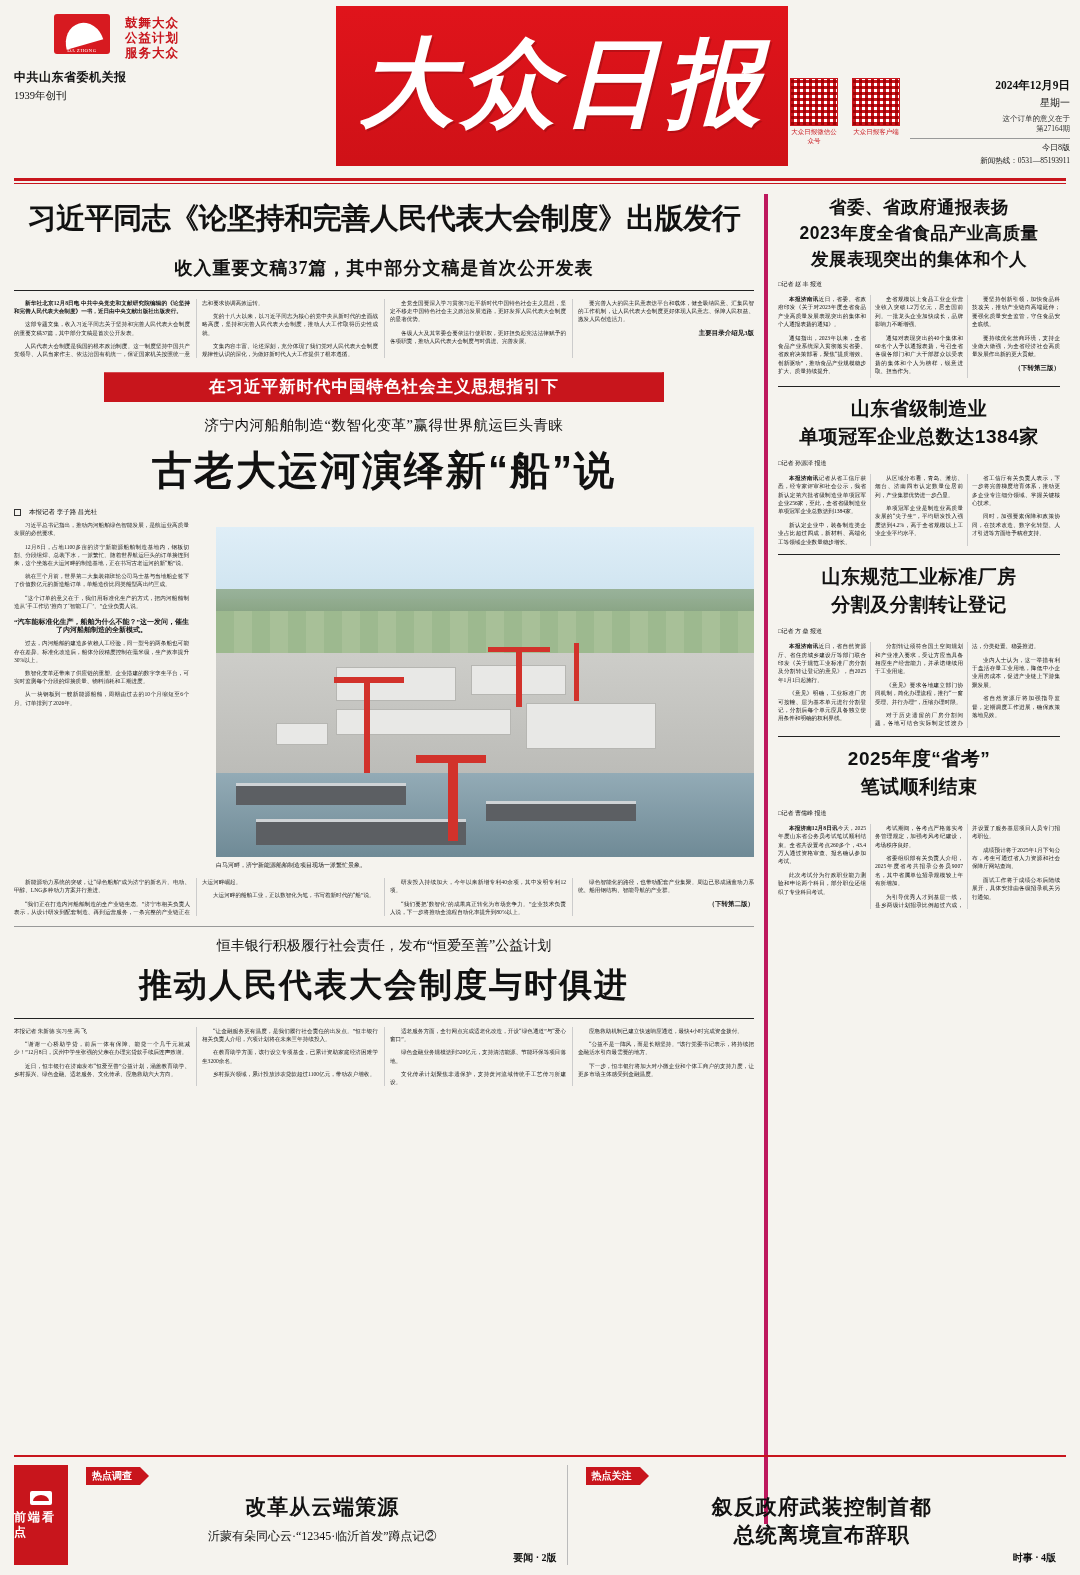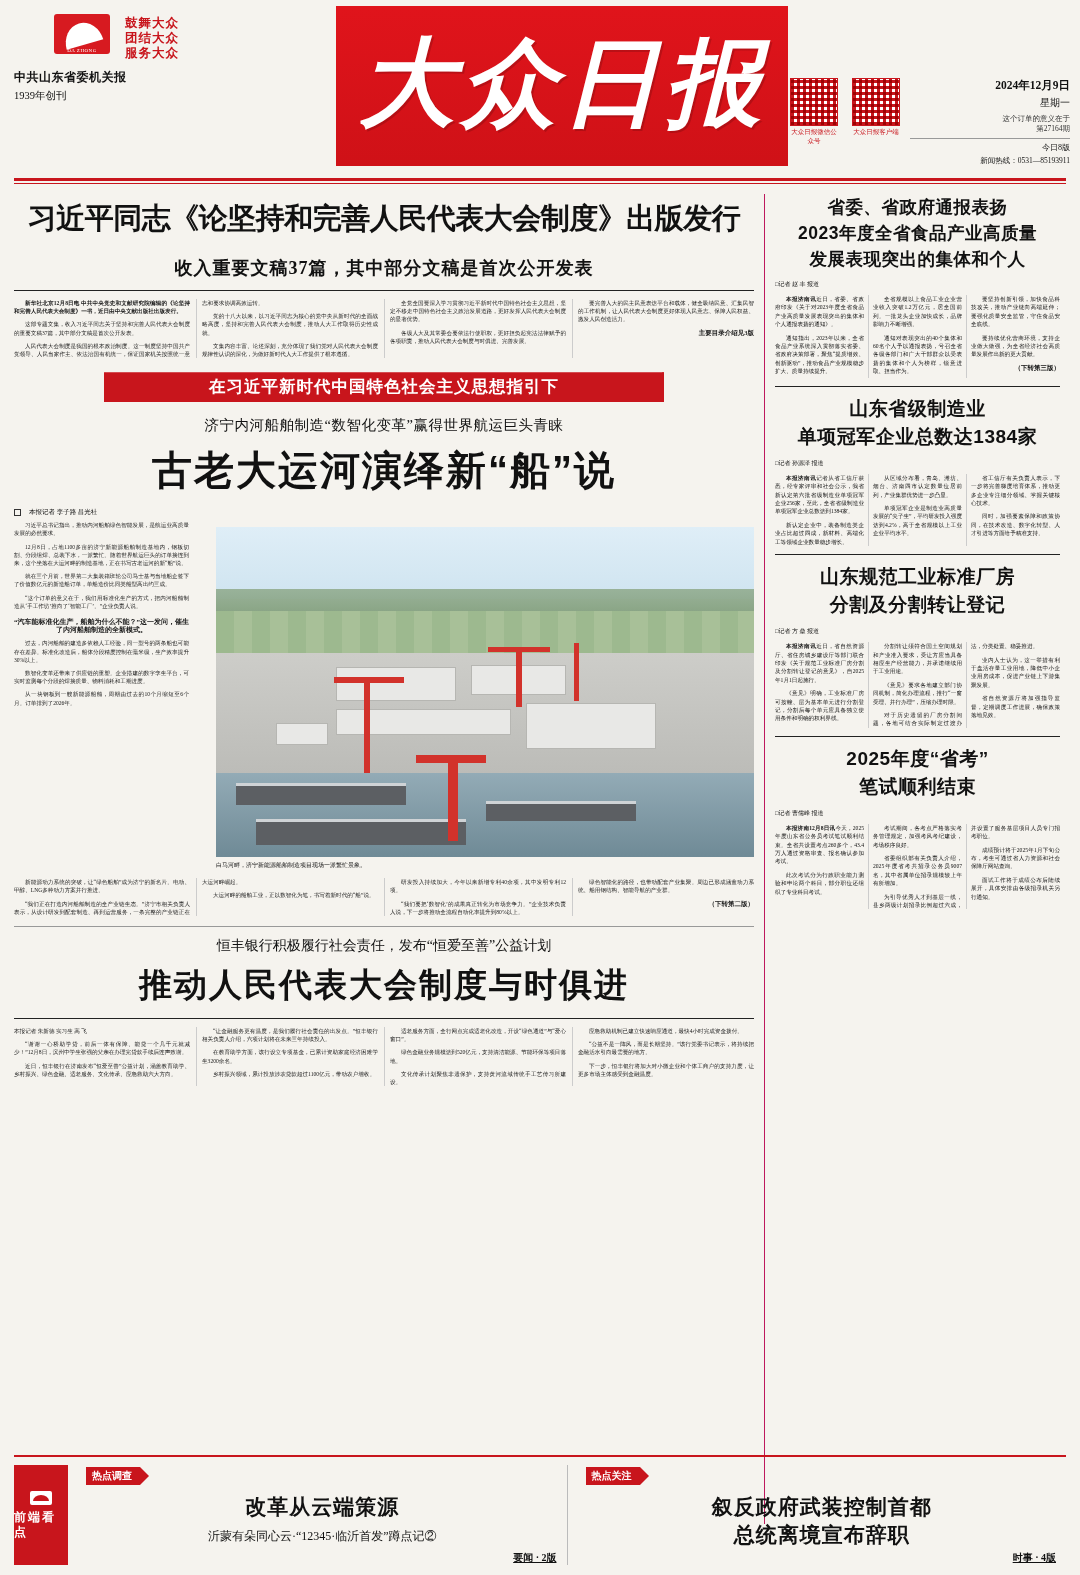--- a/index.html
+++ b/index.html
@@ -65,21 +65,21 @@
   .date-block .d3 { font-size:7.5px; color:#333; margin-top:4px; line-height:10px; }
   .date-block .d4 { font-size:8px; margin-top:4px; border-top:1px solid #999; padding-top:3px;}
   .date-block .d5 { font-size:7.5px; margin-top:3px; }
 
   .rule-thick { height:3px; background:#c8151c; margin:0 14px; }
   .rule-thin { height:1px; background:#c8151c; margin:2px 14px 0 14px; }
 
   
   .content { display:flex; padding:10px 14px 0 14px; gap:10px; height:1340px; }
   .col-main { width:740px; }
-  .col-side { width:296px; border-left:1px solid #be185d; padding-left:10px; }
+  .col-side { width:296px; border-left:4px solid #be185d; padding-left:10px; }
 
   
   .lead-head {
     font-family:"Liberation Sans", sans-serif;
     font-weight:bold; font-size:29px; letter-spacing:-0.5px;
     text-align:center; line-height:36px; margin:6px 0 0 0;
   }
   .lead-sub {
     font-family:"Liberation Serif", serif;
     font-size:18px; text-align:center; margin-top:20px; font-weight:bold; letter-spacing:1px;
@@ -178,40 +178,40 @@
     display:inline-flex; align-items:center; gap:4px;
     background:#c8151c; color:#fff; font-size:10px; font-weight:bold;
     padding:2px 8px 2px 6px; font-family:"Liberation Sans",sans-serif;
     position:relative;
   }
   .f-tag:after{ content:"";position:absolute; right:-9px; top:0; border-left:9px solid #c8151c;
     border-top:9px solid transparent; border-bottom:9px solid transparent; }
   .f-h { text-align:center; font-family:"Liberation Sans",sans-serif; font-weight:bold;
     font-size:21px; margin-top:8px; letter-spacing:1px;}
   .f-s { text-align:center; font-size:12px; margin-top:7px; }
-  .f-page { position:absolute; right:10px; bottom:0; font-size:10px; font-weight:bold;text-decoration:underline; }
+  .f-page { position:absolute; right:10px; bottom:0; font-size:10px; font-weight:bold; }
 
   .side-block { margin-bottom:6px; }
 </style>
 </head>
 <body>
 
 <div class="page">
 
   <div class="masthead">
 
     <div class="mh-left">
       <div class="logo-row">
         <div class="logo-badge">
           <div class="swoosh"></div>
           <div class="lbl">DA ZHONG</div>
         </div>
         <div class="slogans">
           <div>鼓舞大众</div>
-          <div>团结大众</div>
+          <div>公益计划</div>
           <div>服务大众</div>
         </div>
       </div>
       <div class="mh-sub">
         <div class="org">中共山东省委机关报</div>
         <div class="founded">1939年创刊</div>
       </div>
     </div>
 
     <div class="mh-center">

